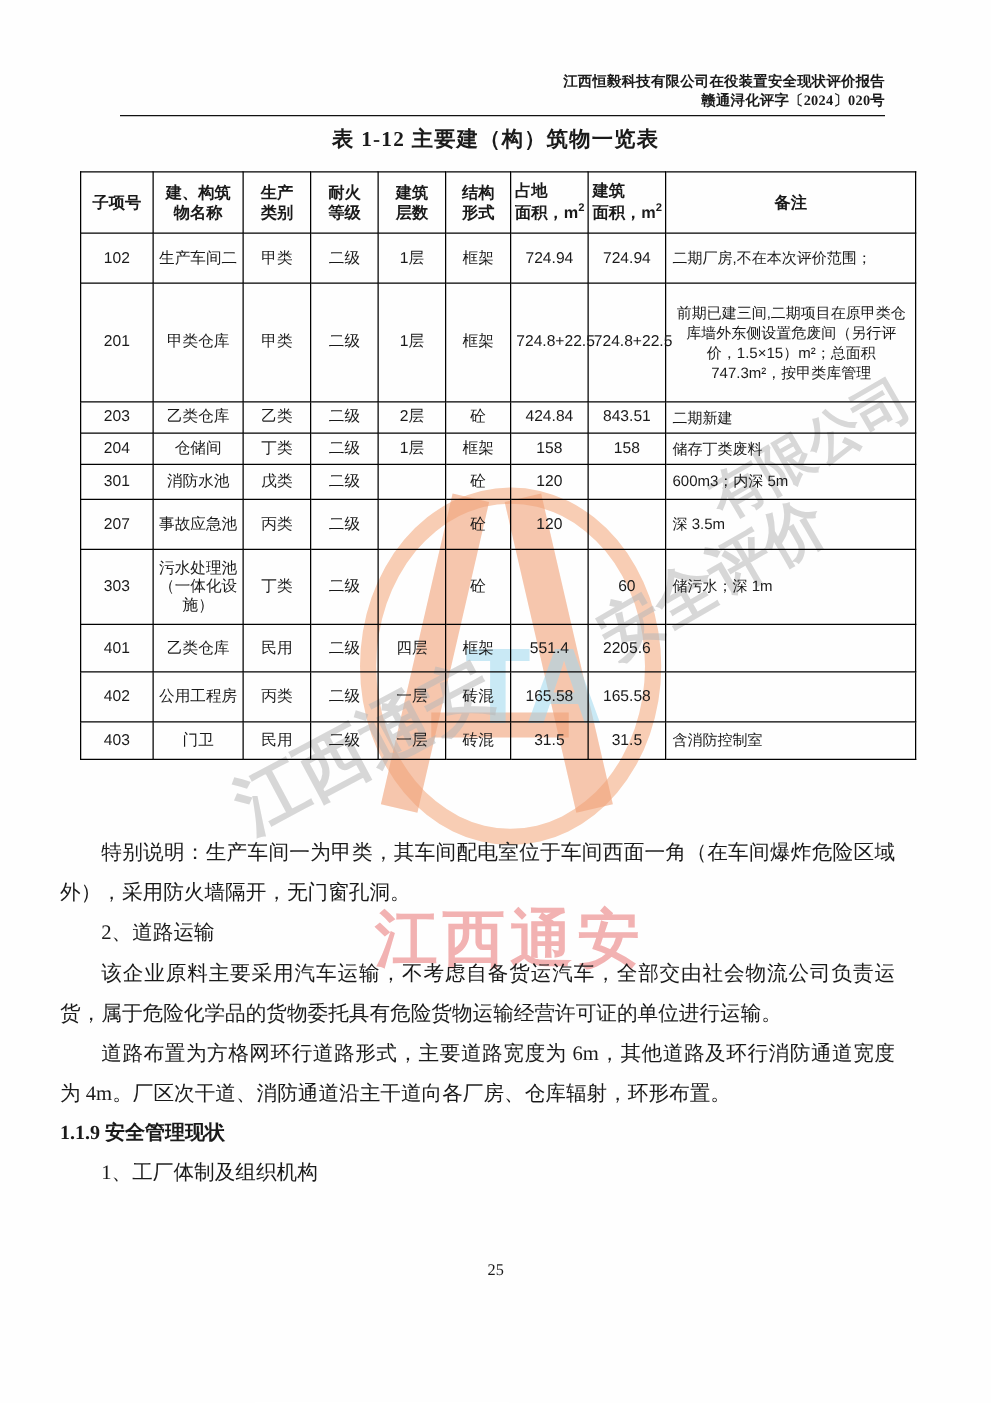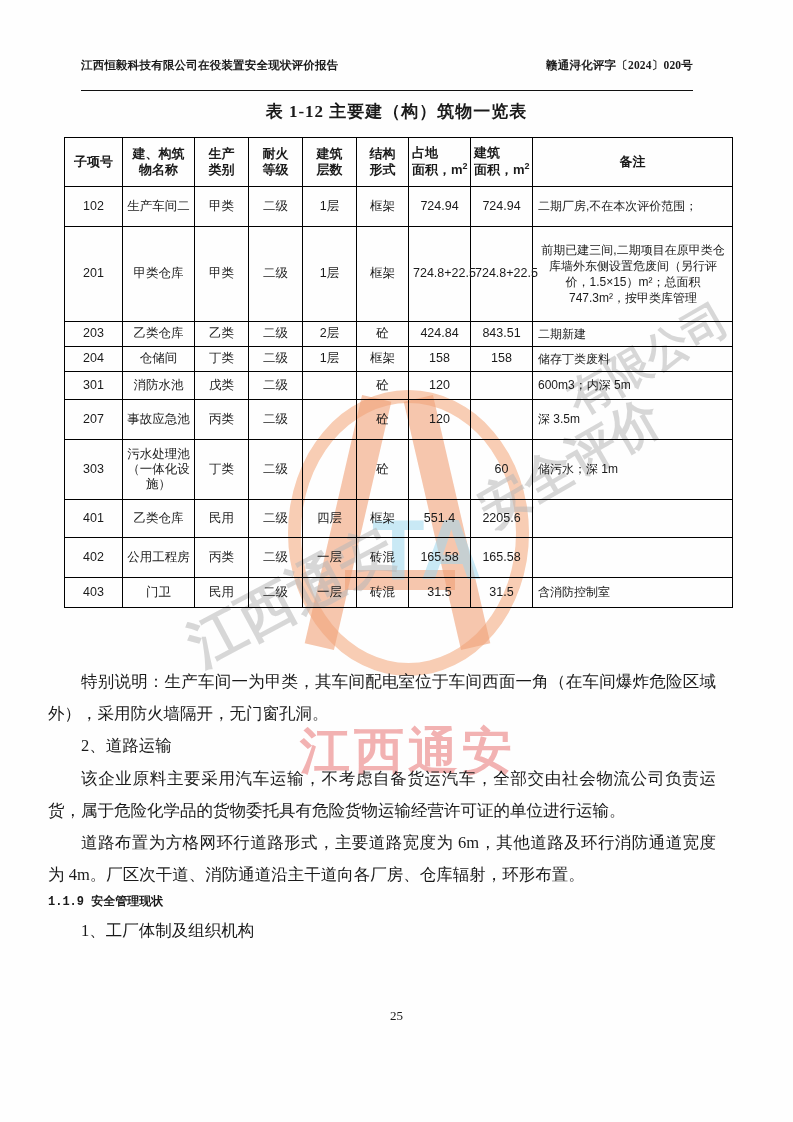--- a/index.html
+++ b/index.html
@@ -115,31 +115,32 @@
 
   
   .content {
     position: relative;
     z-index: 2;
   }
 
   
   .doc-header {
     position: absolute;
-    left: 81px;
+    left: 96px;
     top: 58px;
     width: 612px;
     display: flex;
     justify-content: space-between;
     align-items: flex-end;
     font-size: 11.5px;
     font-weight: bold;
-    padding-bottom: 17px;
+    padding-bottom: 4px;
     border-bottom: 1.2px solid #111;
     font-family: "Liberation Sans", sans-serif;
+    flex-direction: column;
   }
   .doc-header .hdr-left { letter-spacing: .2px; }
   .doc-header .hdr-right {
     font-family: "Liberation Serif", serif;
     letter-spacing: .2px;
     text-align: center;
   }
 
   
   .table-title {
@@ -211,23 +212,23 @@
     font-size: 16.5px;
     line-height: 1.95;
     text-align: justify;
   }
   .body-text p {
     margin: 0;
     text-indent: 2em;
   }
   .body-text p.noindent { text-indent: 0; }
   .heading {
-    font-family: Liberation Mono, monospace;
-    font-weight: bold;
-    font-size: 12px;
+    font-family: Liberation Serif, serif;
+    font-weight: bold;
+    font-size: 16px;
     text-indent: 0;
     margin-top: 2px;
   }
 
   .page-number {
     position: absolute;
     left: 0;
     top: 1008px;
     width: 793px;
     text-align: center;

